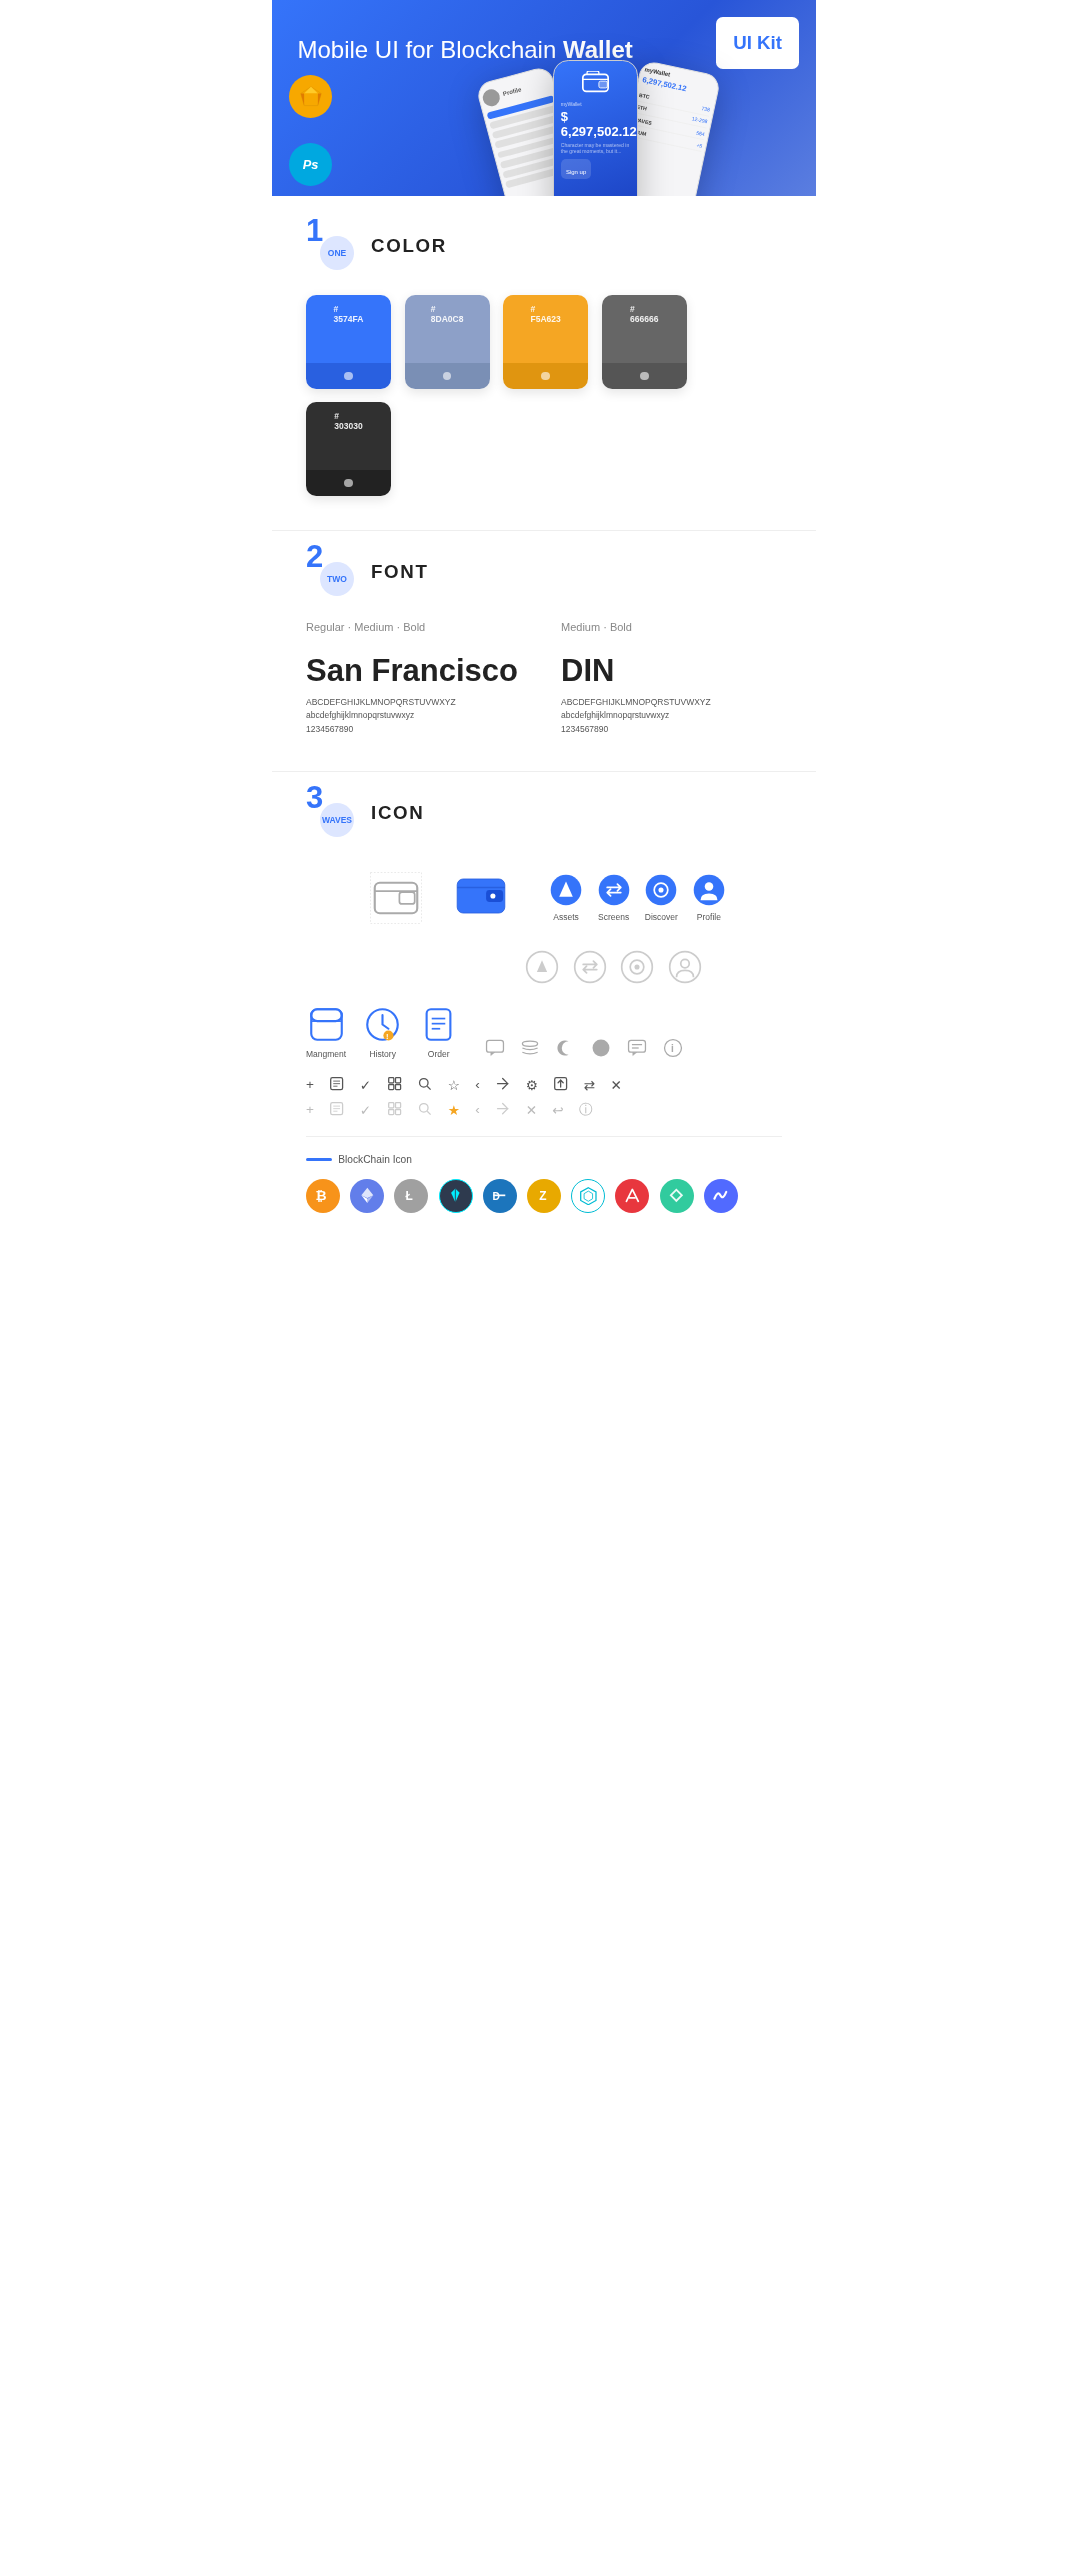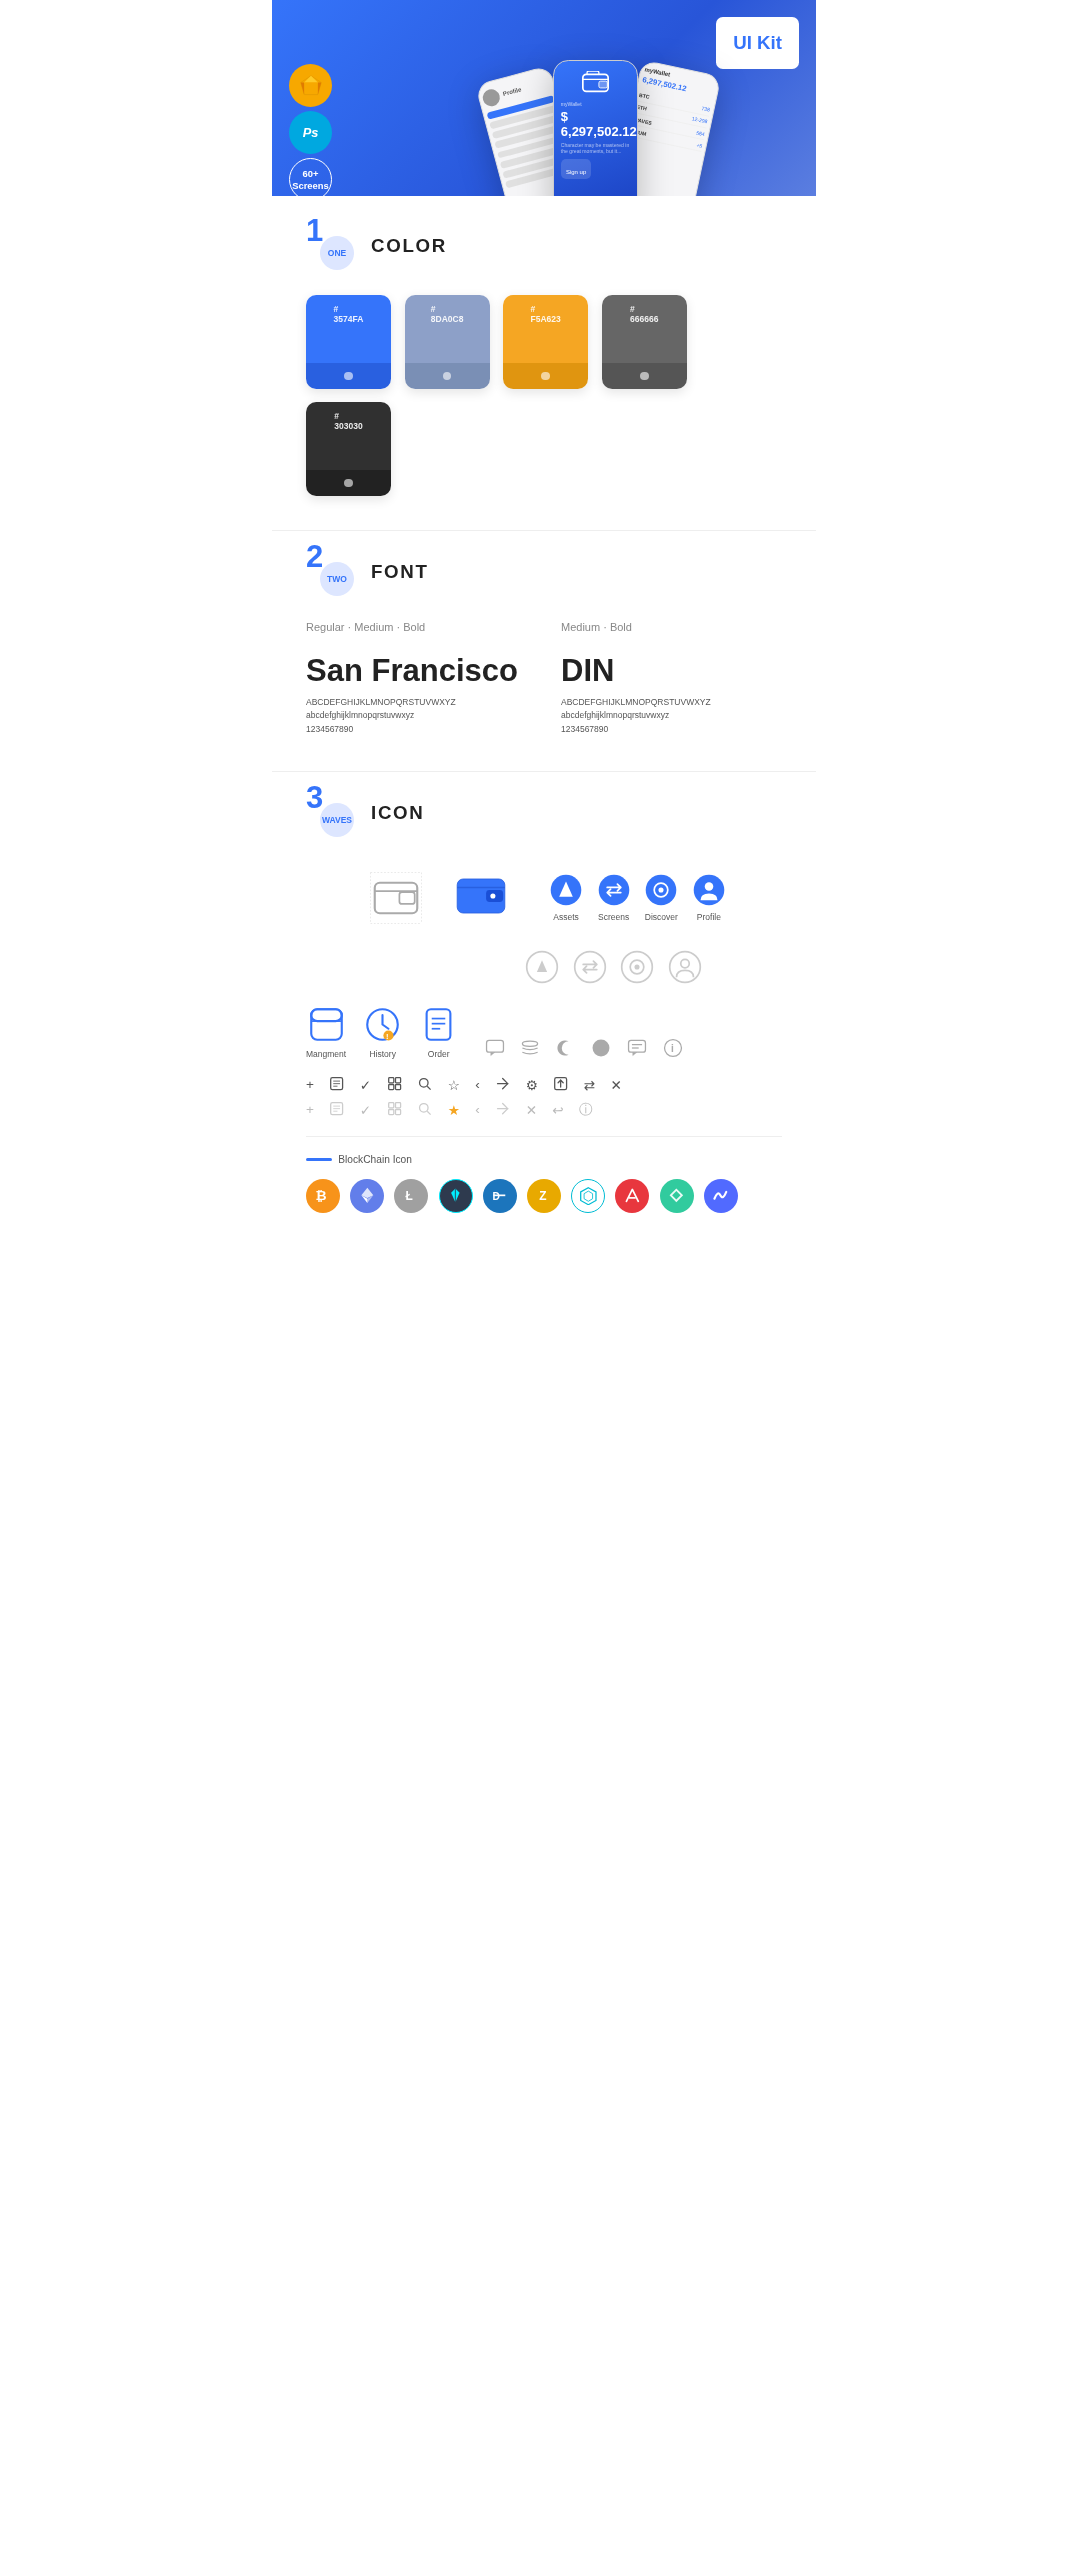--- a/index.html
+++ b/index.html
@@ -28,24 +28,24 @@
       background: white;
       color: #3574FA;
       font-size: 18.7px;
       font-weight: 700;
       padding: 15px 17px;
       border-radius: 6.8px;
     }
     .hero-badges {
       display: flex;
       flex-direction: column;
-      gap: 4px;
+      gap: 25px;
       position: absolute;
       left: 17px;
-      top: 64px;
+      top: 75px;
     }
     .badge-circle {
       width: 43px;
       height: 43px;
       border-radius: 50%;
       display: flex;
       align-items: center;
       justify-content: center;
       font-weight: 700;
       font-size: 10.2px;
@@ -265,20 +265,23 @@
     .coin-band { background: #516AFF; color: #fff; }
 
     .divider { border: none; border-top: 0.9px solid #eee; margin: 17px 0; }
 
     .section-wrap { padding-bottom: 17px; }
   </style>
 </head>
 <body>
 
 <div class="hero">
+  <div class="hero-title">
+    <span>Mobile UI for Blockchain </span><strong>Wallet</strong>
+  </div>
   <div class="ui-kit-badge">UI Kit</div>
 
   <div class="hero-badges">
     <div class="badge-circle badge-sketch">
       <svg width="24" height="24" viewBox="0 0 28 28">
         <polygon points="14,2 26,10 22,24 6,24 2,10" fill="#F7A800" stroke="#E69B00" stroke-width="1"></polygon>
         <polygon points="14,2 6,10 22,10" fill="#FFCA28"></polygon>
         <polygon points="6,10 6,24 2,10" fill="#E07B00"></polygon>
         <polygon points="22,10 26,10 22,24" fill="#E07B00"></polygon>
         <polygon points="6,10 14,24 22,10" fill="#F7A800"></polygon>

